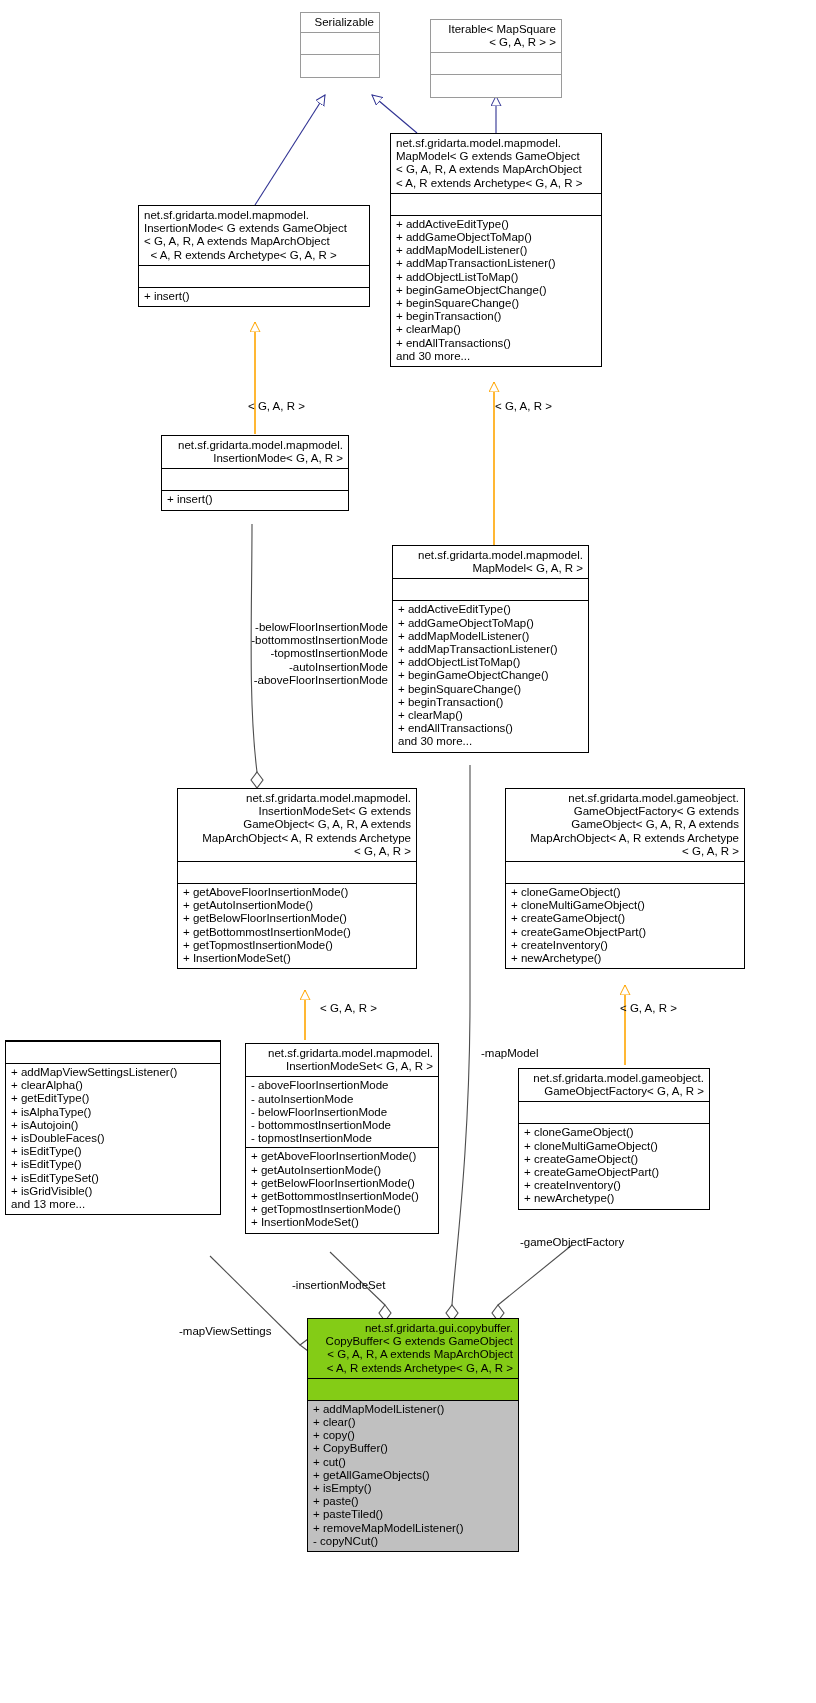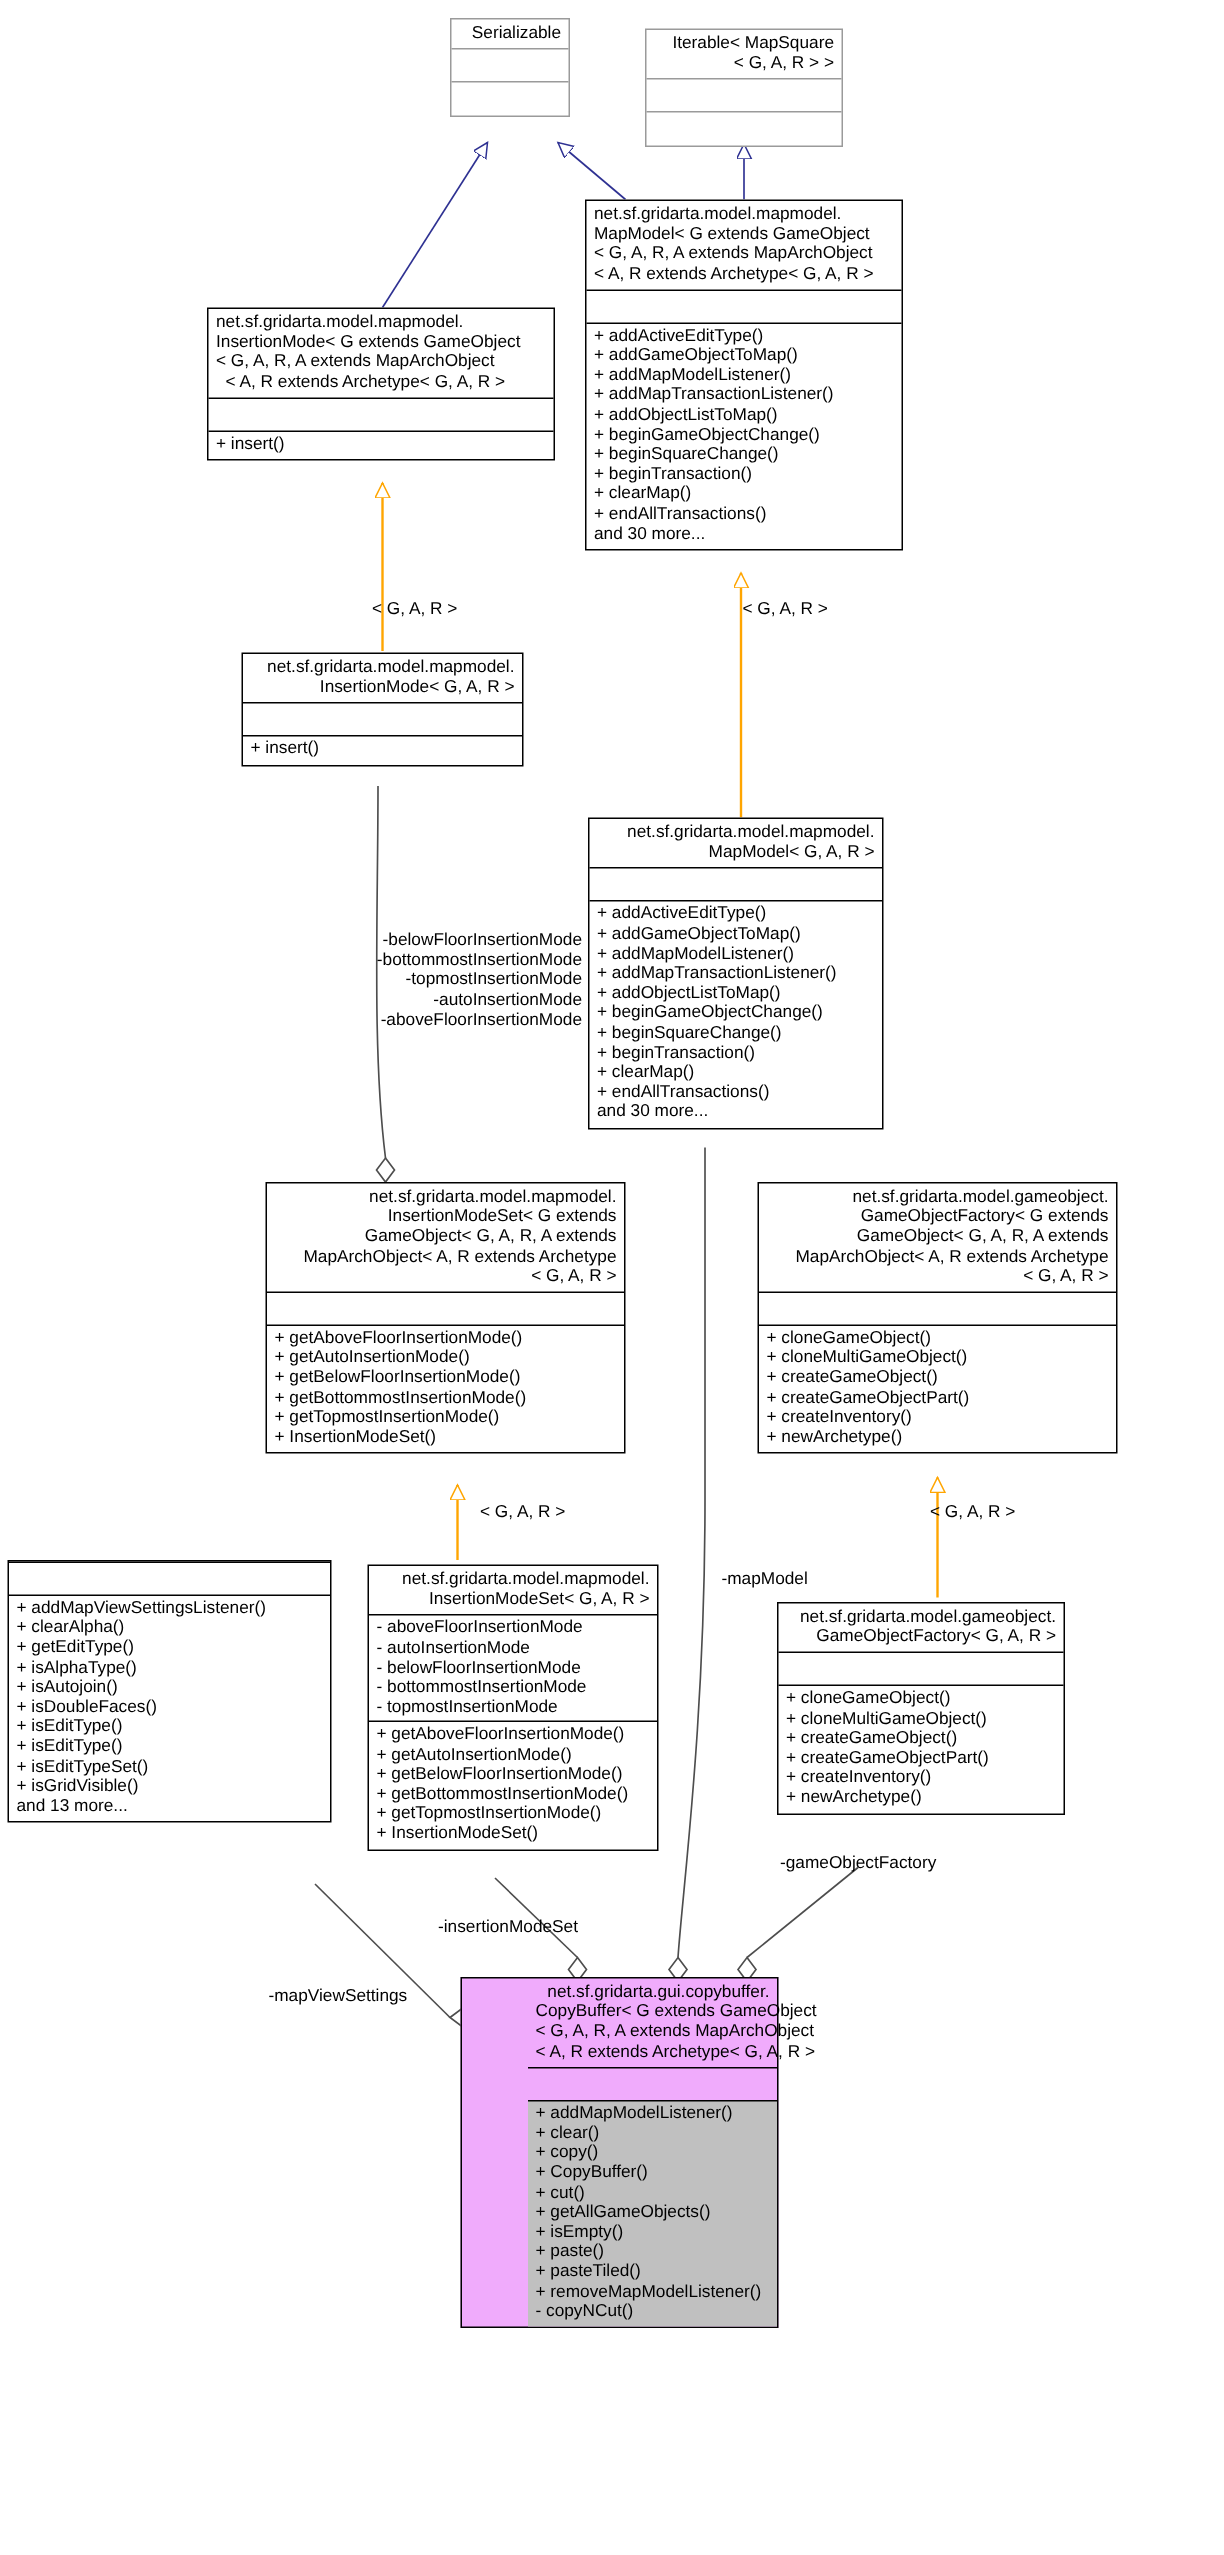--- a/index.html
+++ b/index.html
@@ -27,22 +27,21 @@
     position: absolute;
     box-sizing: border-box;
     border: 1px solid #000000;
     background: #ffffff;
     font-size: 11.5px;
     line-height: 13.2px;
     color: #000000;
     z-index: 5;
   }
   .uml-box.filled {
-    background: #f0abfc;
-    padding-left: 44px;
+    background: #84cc16;
   }
   .uml-box.gray-border {
     border: 1px solid #9a9a9a;
   }
   .uml-name {
     text-align: right;
     padding: 3px 5px 3px 5px;
     white-space: pre;
   }
   .uml-name.left {

